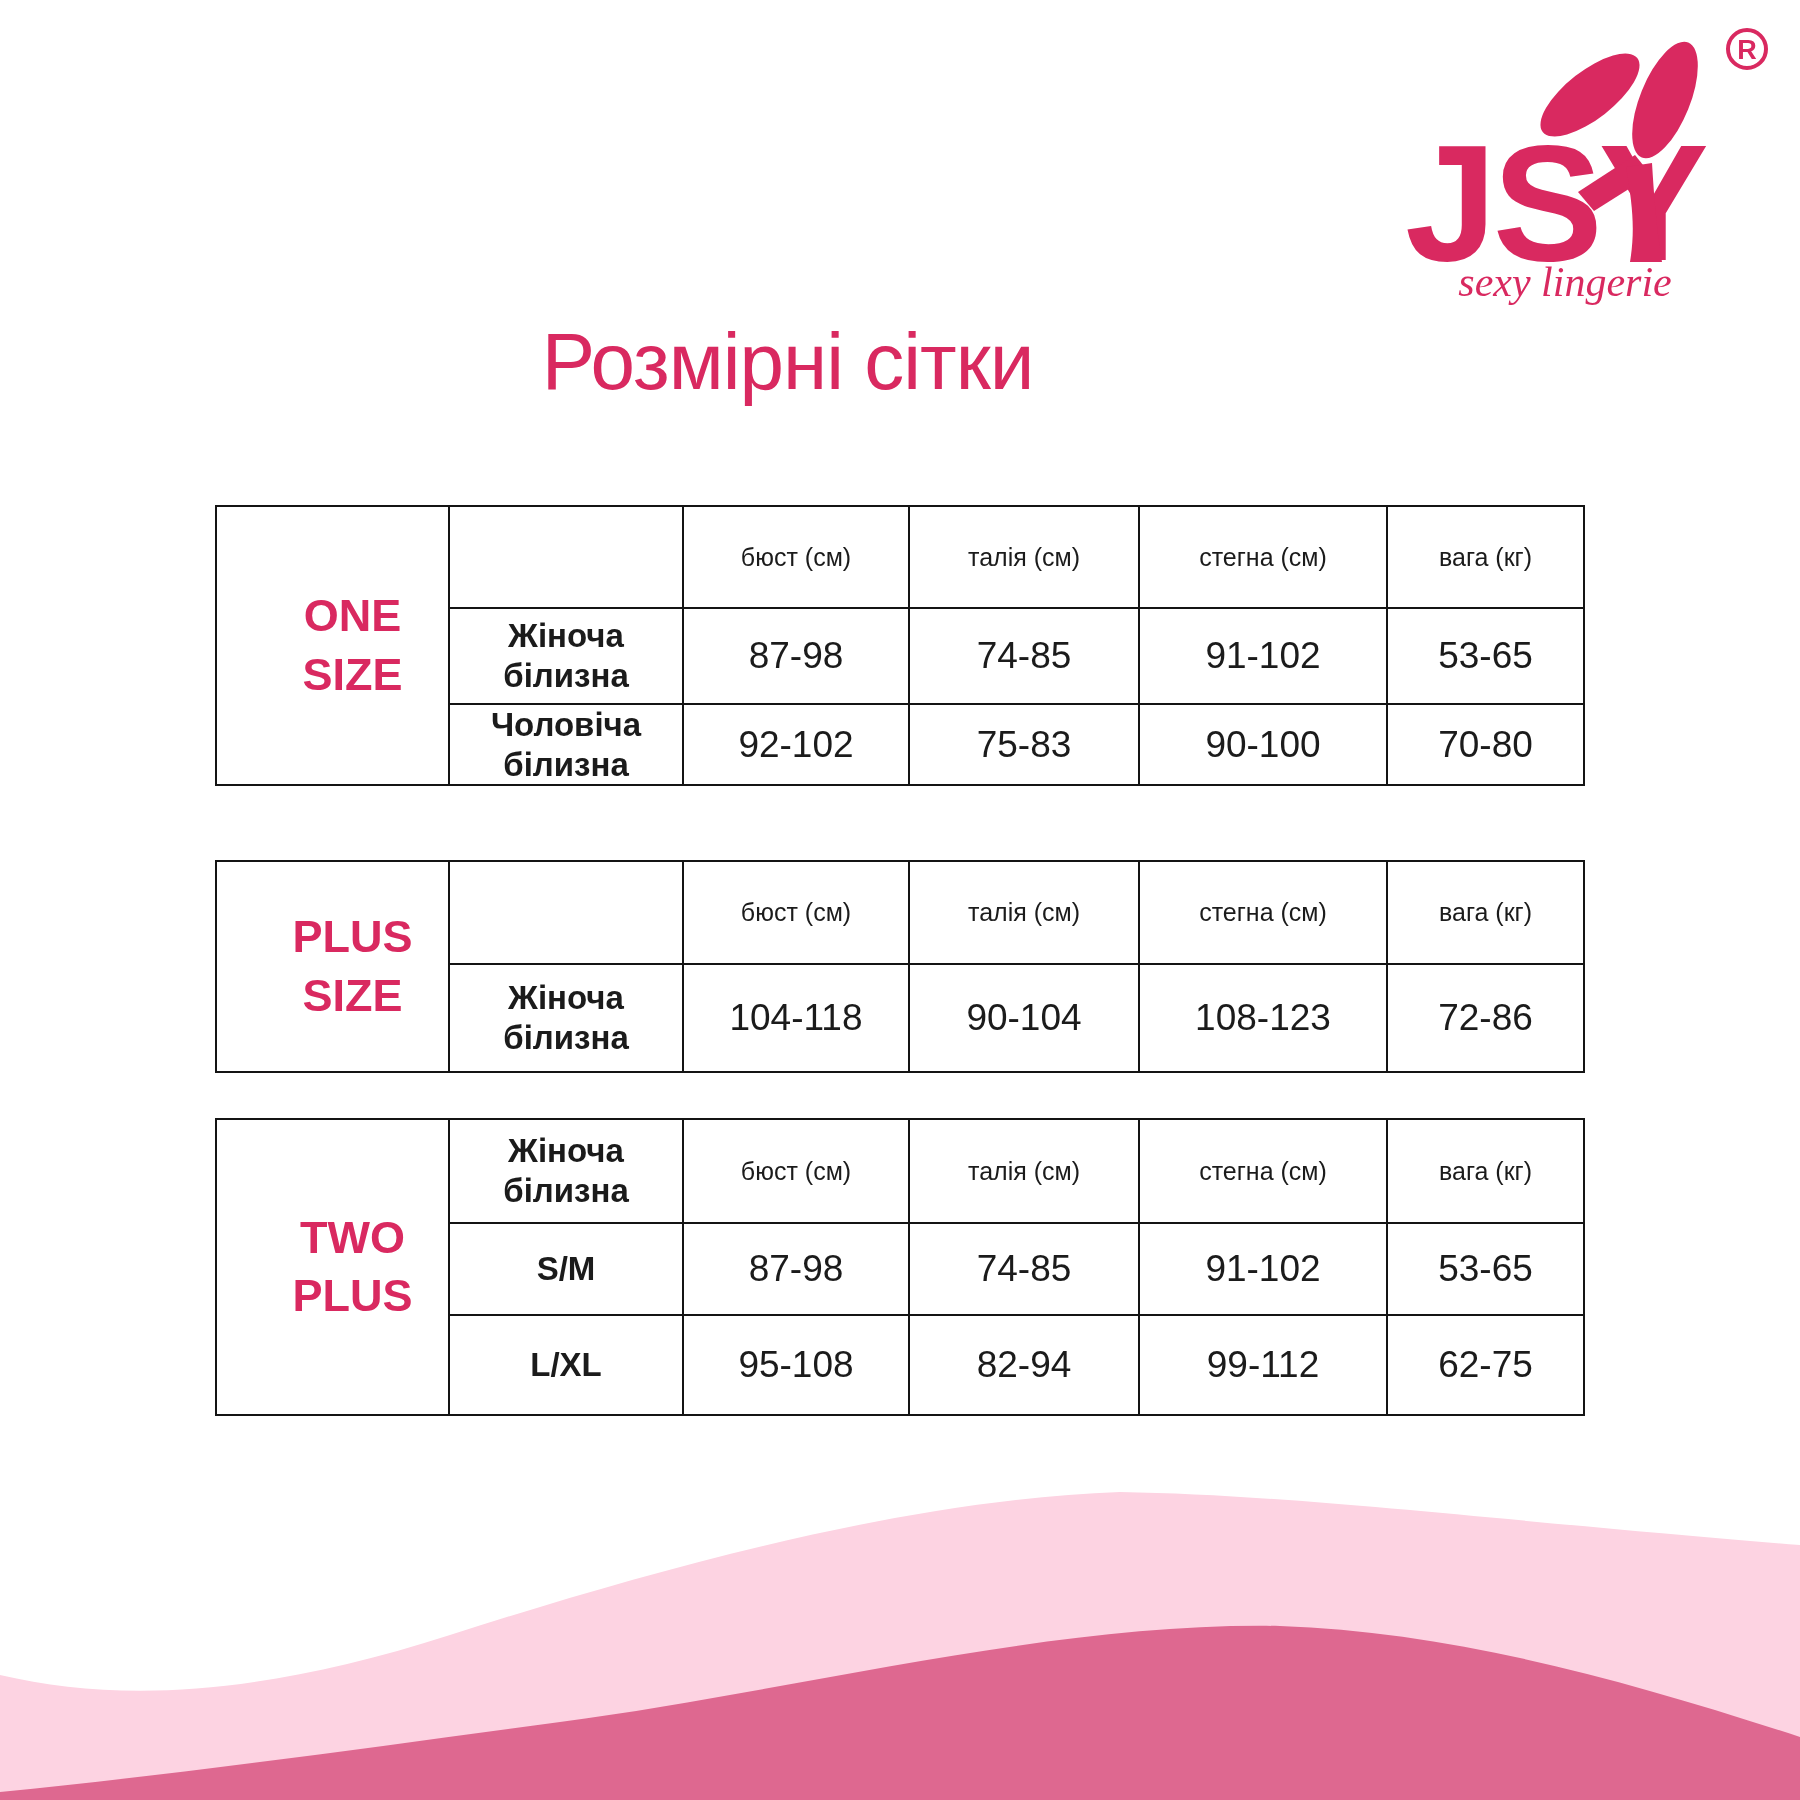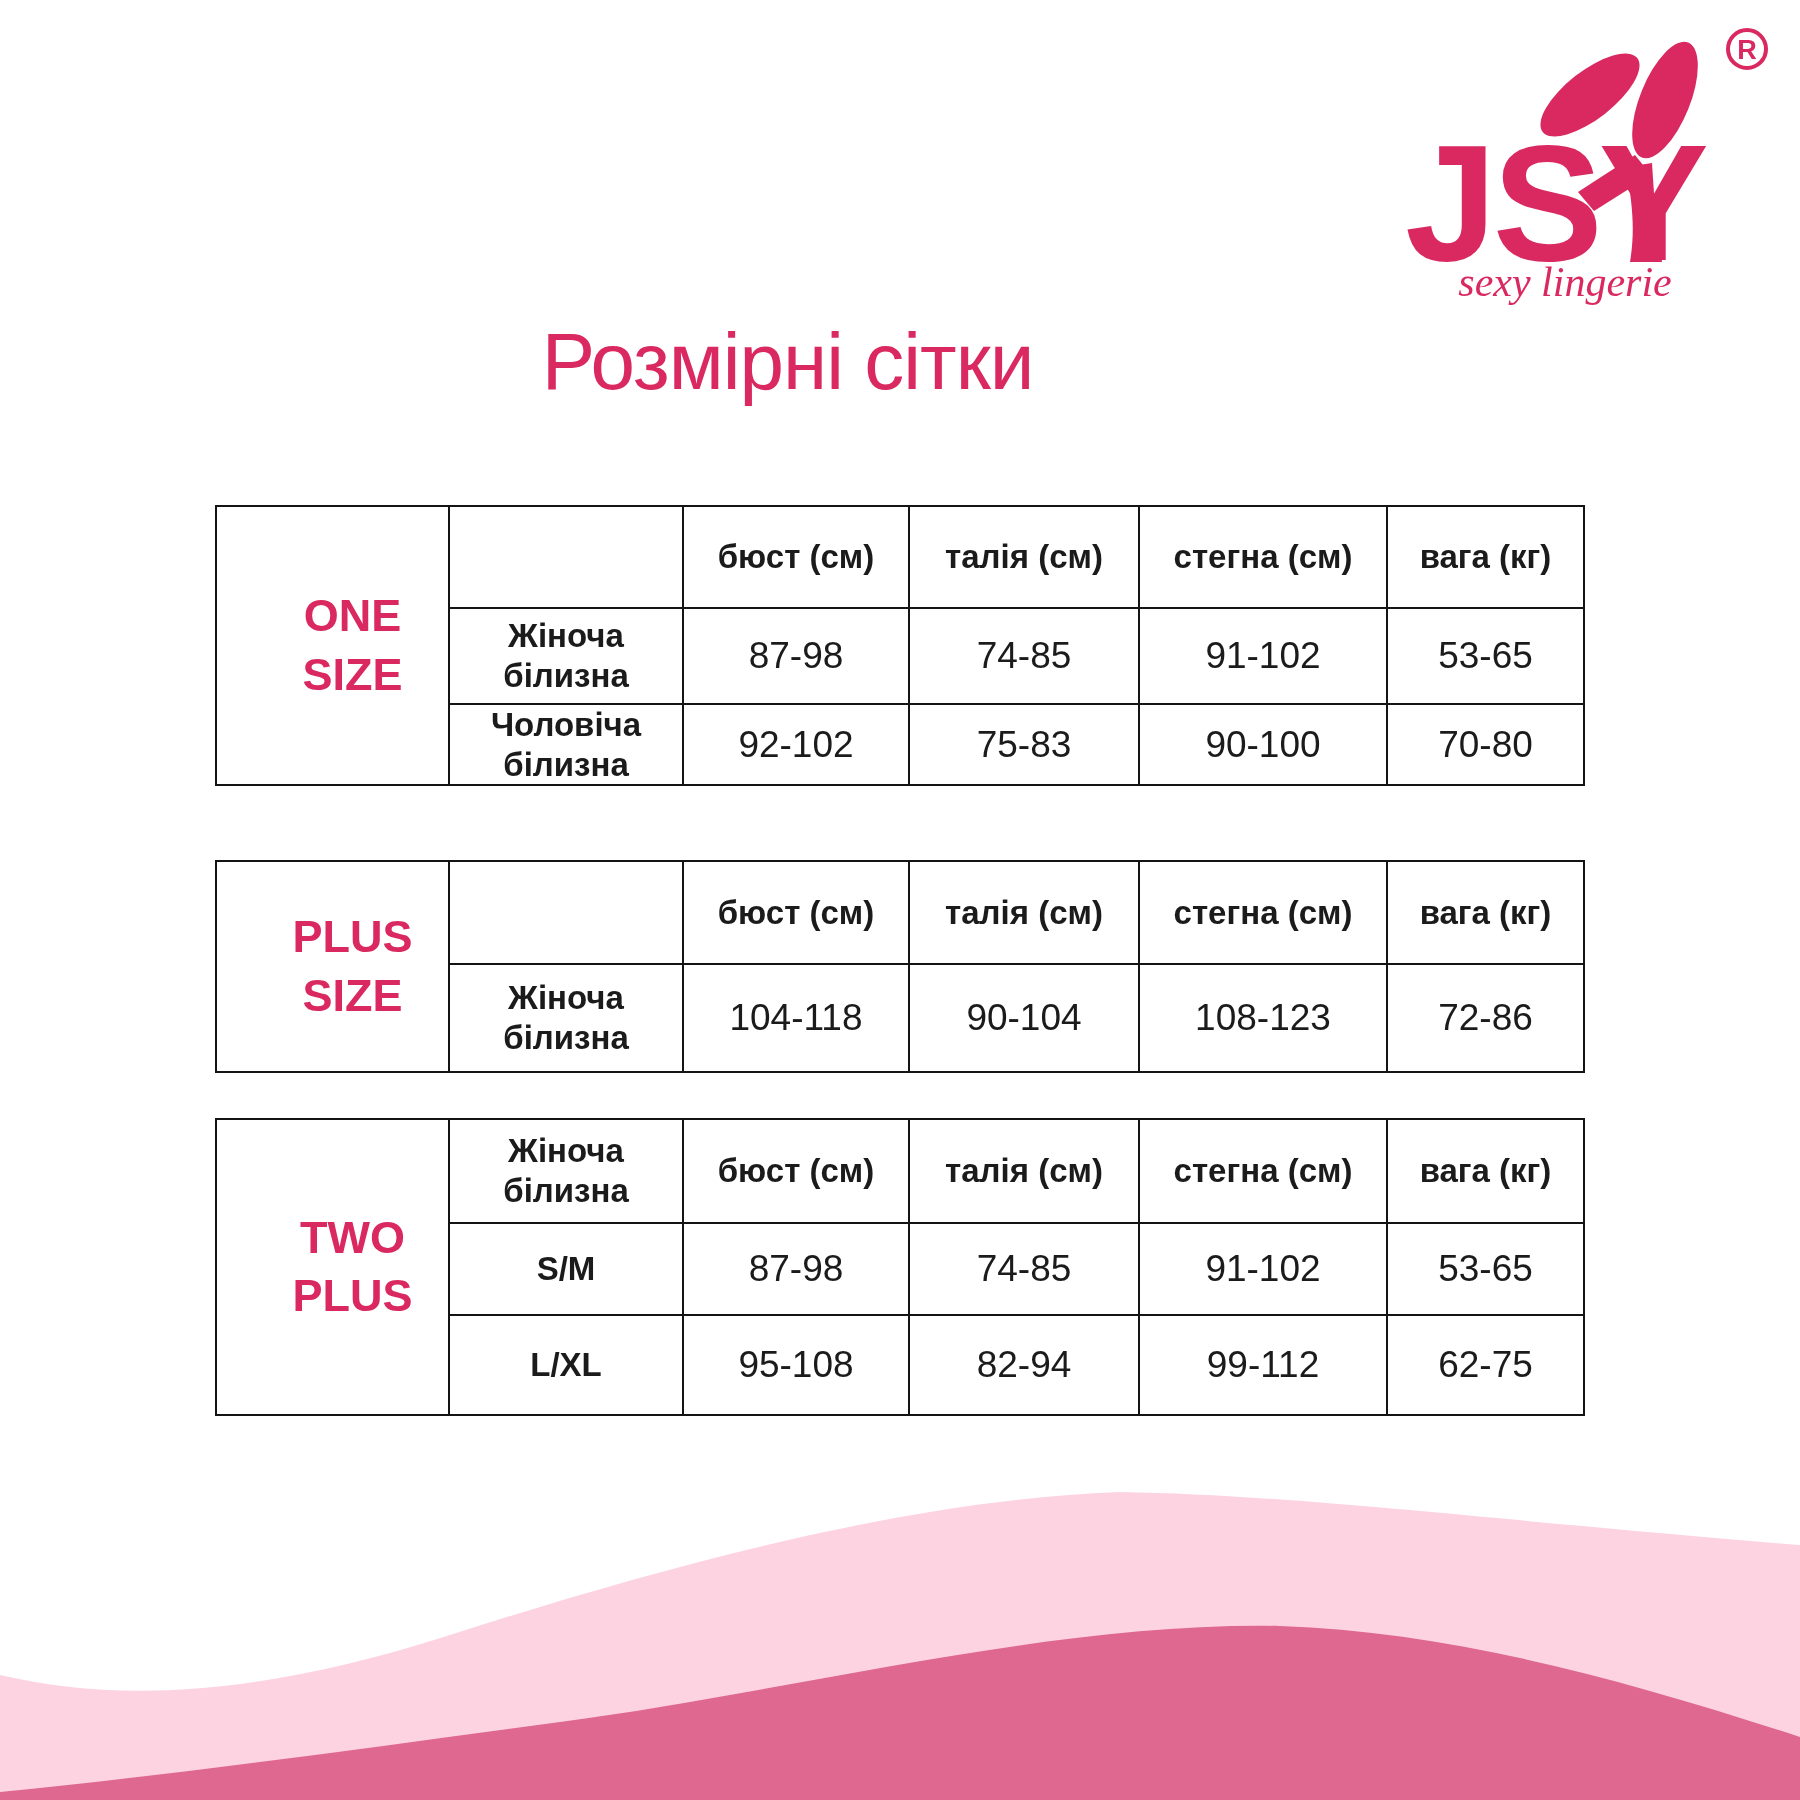--- a/index.html
+++ b/index.html
@@ -24,21 +24,21 @@
     width:1368px;
   }
   .size-table td{
     border:2px solid #141414;text-align:center;vertical-align:middle;
     color:#1b1b1b;padding:0 4px;overflow:hidden;
   }
   .t1{top:505px;} .t2{top:860px;border-radius:29px;} .t3{top:1118px;}
   td.size{
     color:#D92960;font-weight:bold;font-size:45px;line-height:1.3;letter-spacing:0px;padding-left:44px;
   }
-  td.hdr{font-weight:bold;font-size:33px;}
+  td.hdr{font-weight:normal;font-size:25px;}
   td.cat{font-weight:bold;font-size:33px;line-height:1.2;}
   td.val{font-size:37px;}
   
   .waves{position:absolute;left:0;bottom:0;width:1800px;height:400px;display:block;}
 </style>
 </head>
 <body>
 
 <div class="canvas">
 

